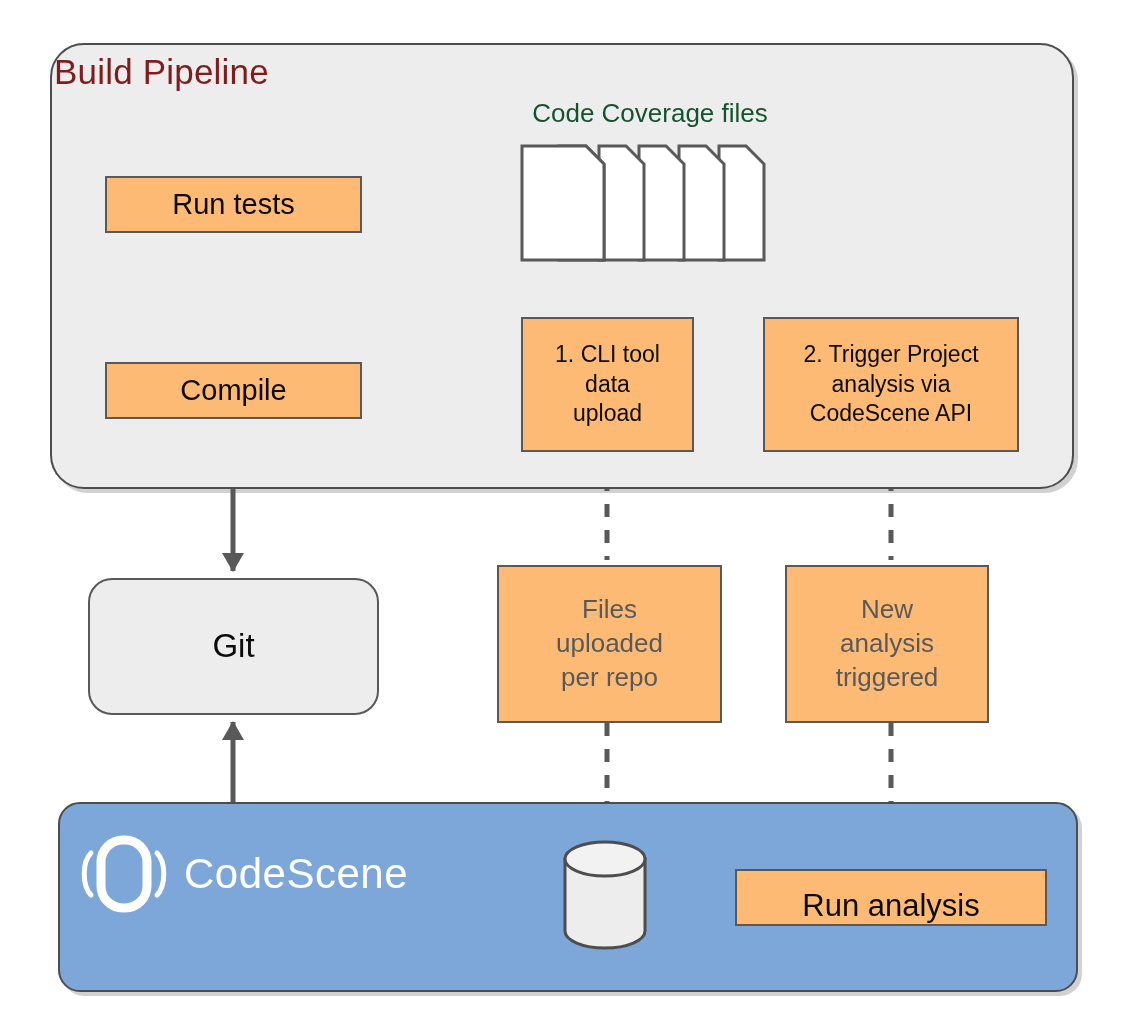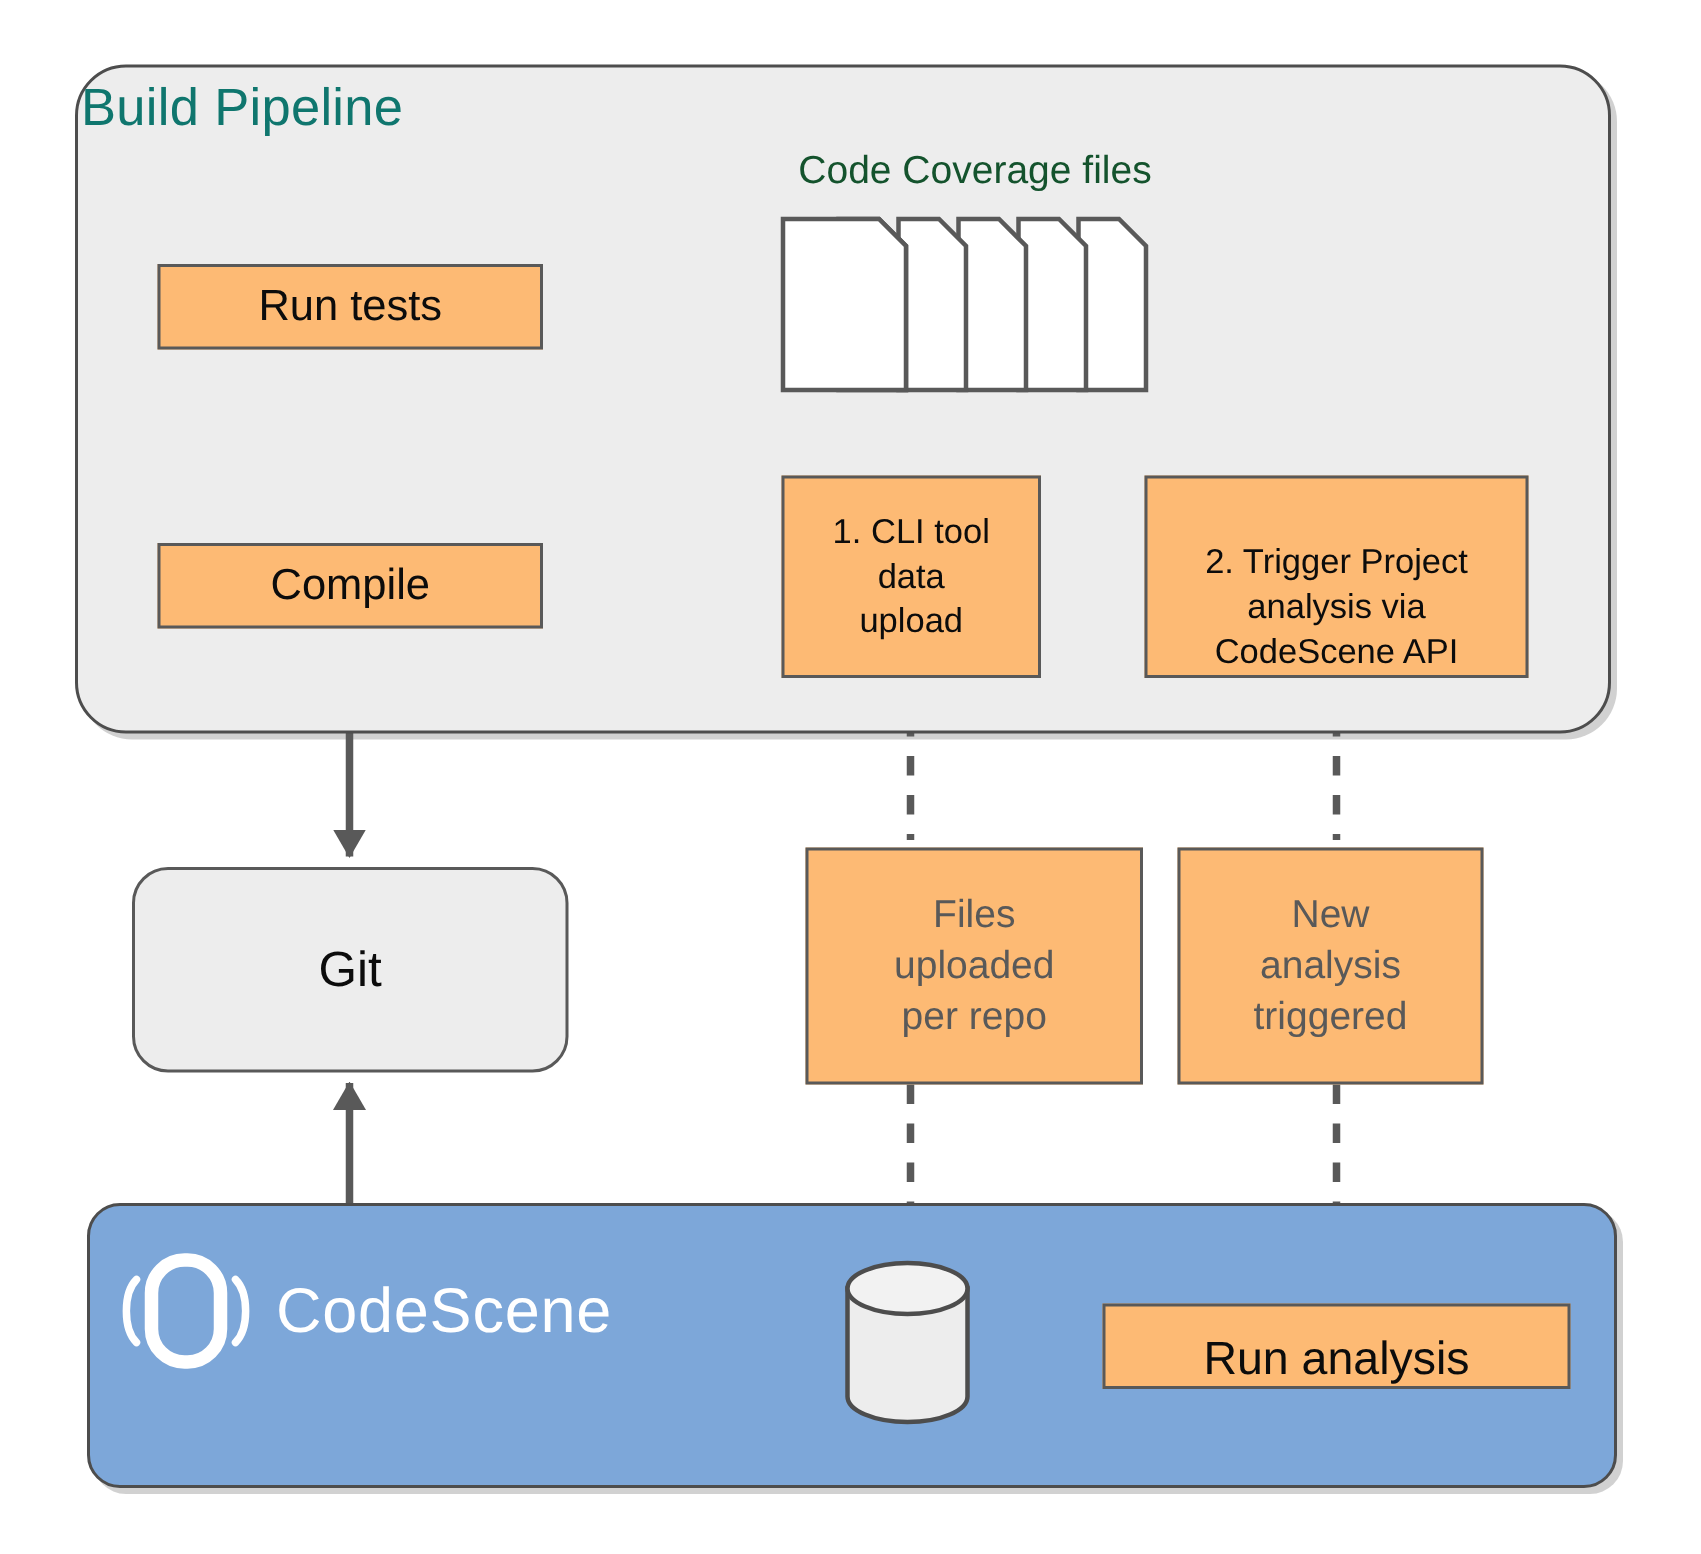--- a/index.html
+++ b/index.html
@@ -46,21 +46,21 @@
     border: 2px solid #4d4d4d;
     border-radius: 34px;
     display: block;
   }
 
   .panel-title {
     position: absolute;
     left: 54px;
     top: 52px;
     font-size: 35px;
-    color: #0f766e;
+    color: #7f1d1d;
     letter-spacing: 0.2px;
     white-space: nowrap;
   }
 
   .stack-label {
     position: absolute;
     left: 505px;
     top: 98px;
     width: 290px;
     text-align: center;
@@ -116,32 +116,30 @@
     line-height: 1.3;
   }
 
   .node-trigger {
     left: 763px;
     top: 317px;
     width: 256px;
     height: 135px;
     font-size: 23px;
     line-height: 1.3;
-    align-items: flex-end;
   }
 
   .node-files-uploaded {
     left: 497px;
     top: 565px;
     width: 225px;
     height: 158px;
     font-size: 26px;
     line-height: 1.3;
     color: #595959;
-    margin-left: 40px;
   }
 
   .node-new-analysis {
     left: 785px;
     top: 565px;
     width: 204px;
     height: 158px;
     font-size: 26px;
     line-height: 1.3;
     color: #595959;

